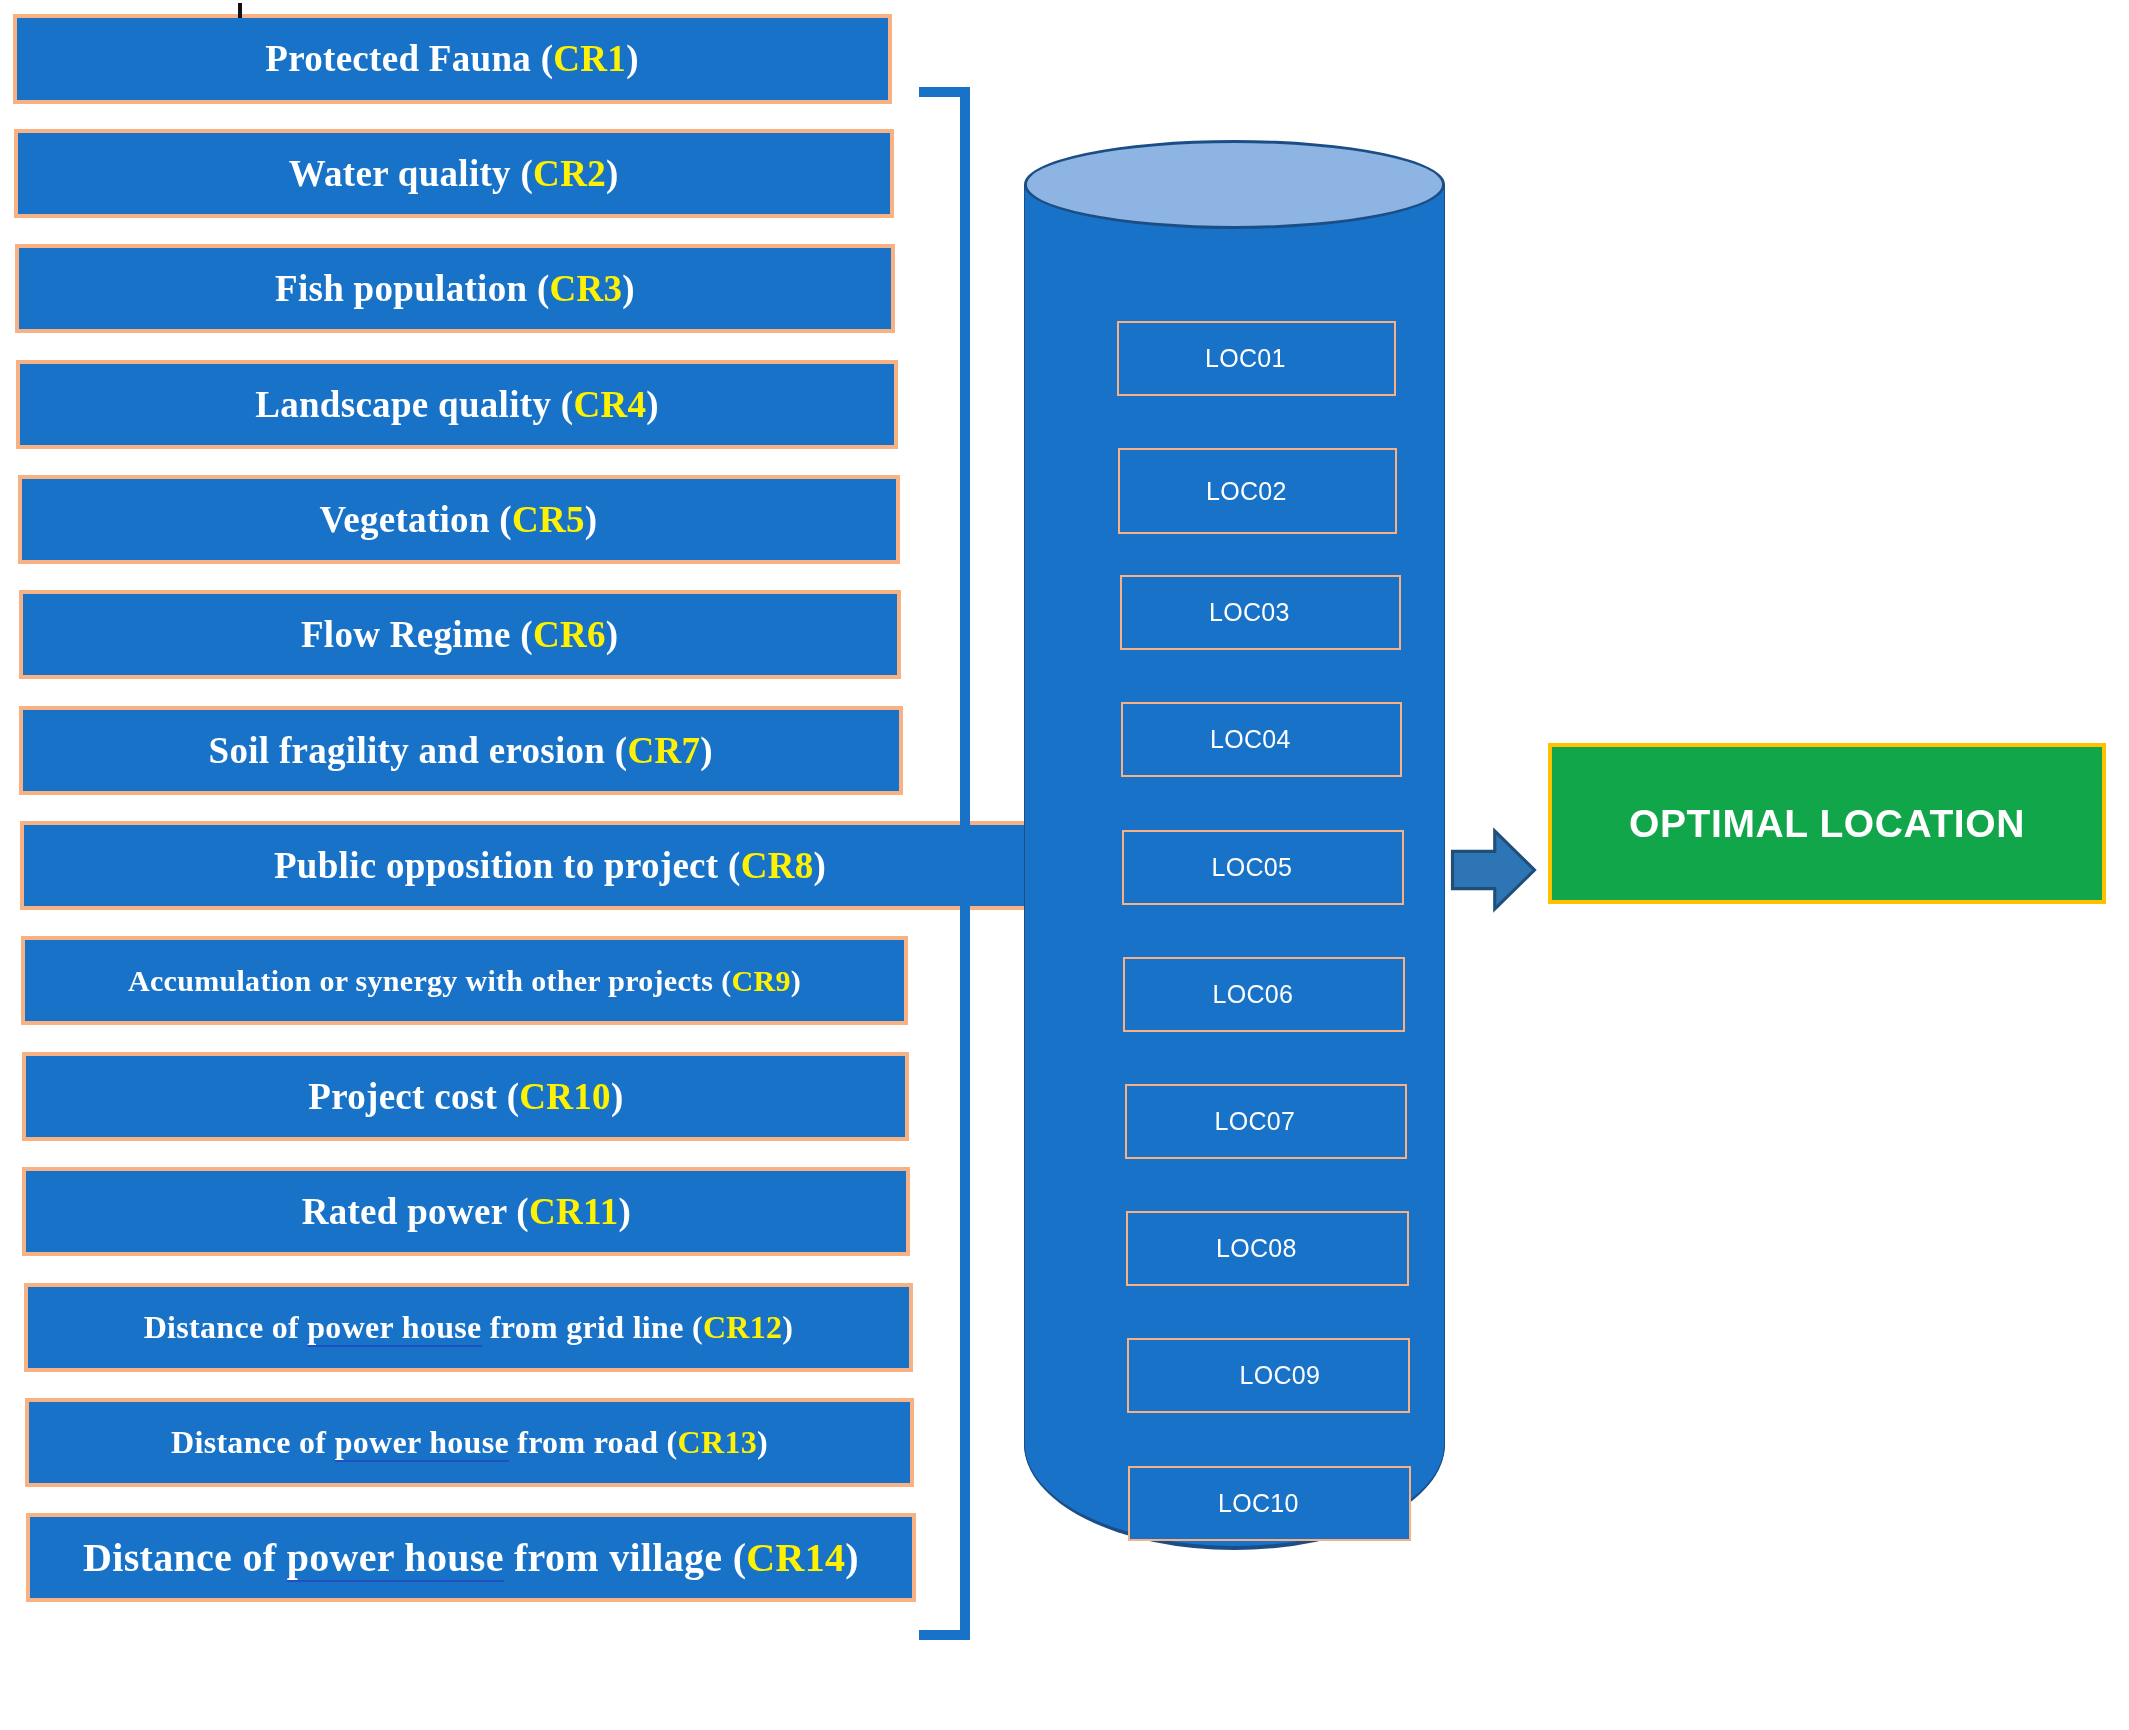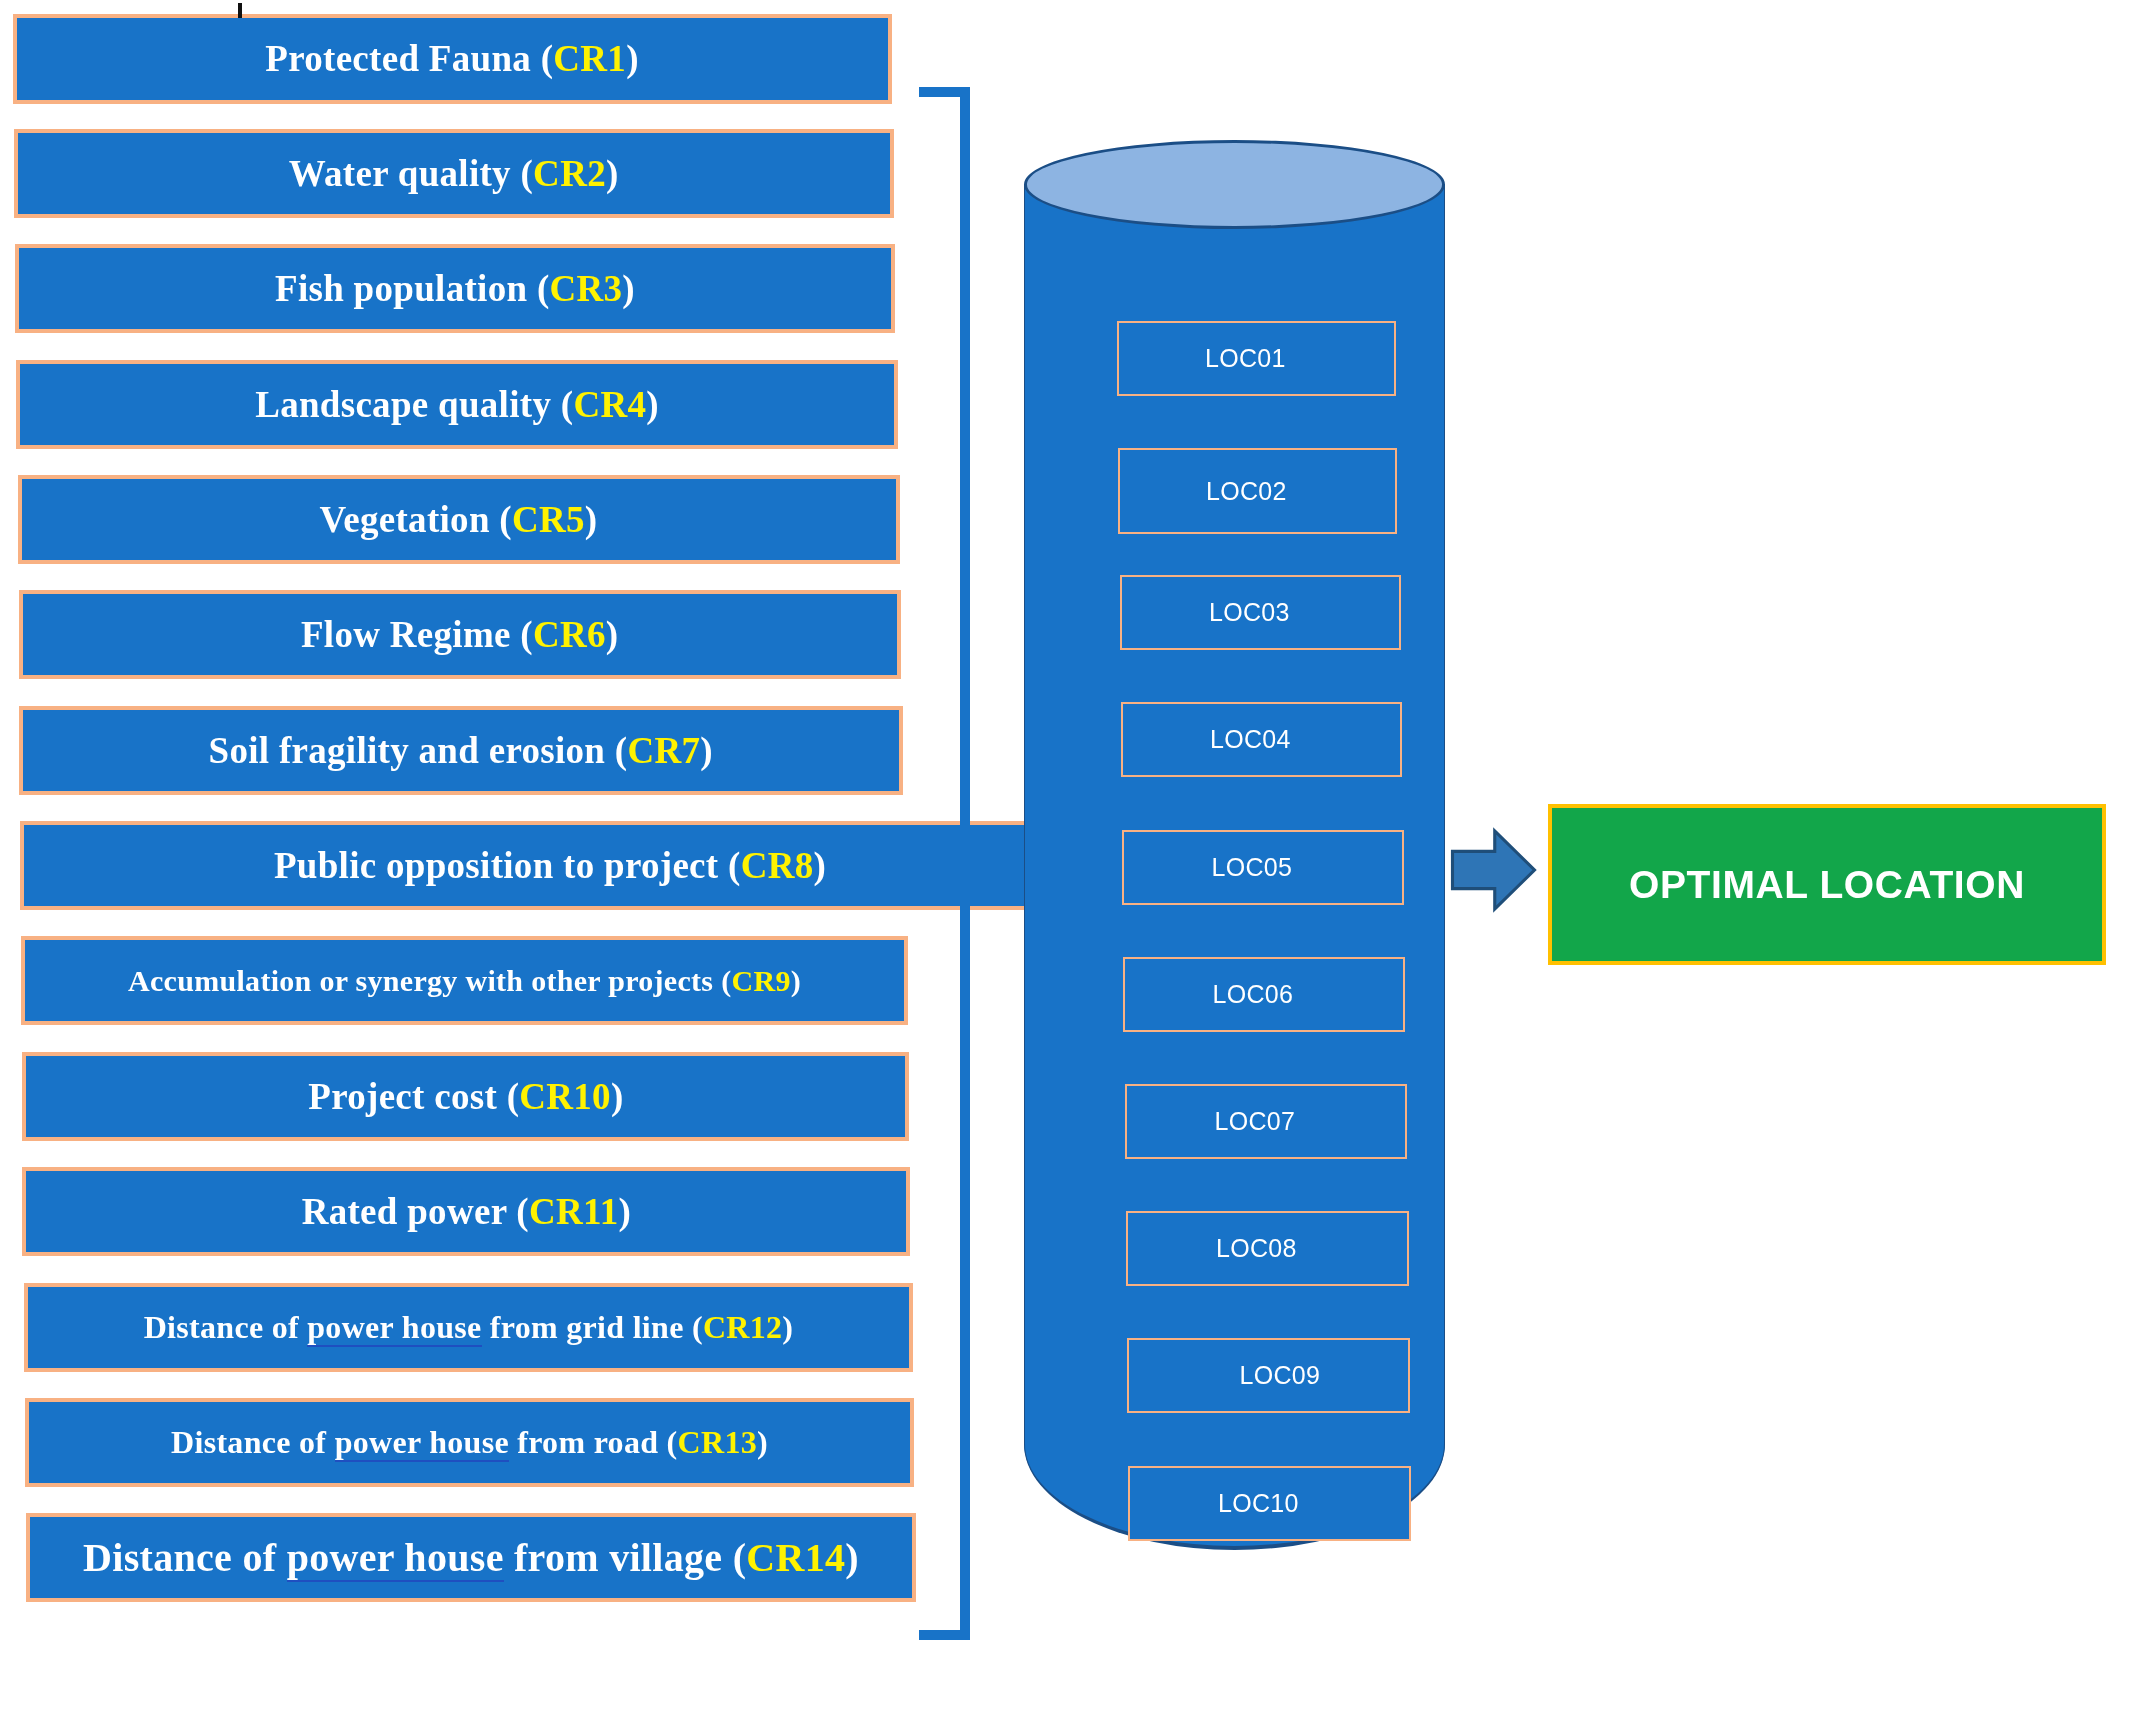--- a/index.html
+++ b/index.html
@@ -93,21 +93,21 @@
   }
   .loc-box .loc-text { display: block; width: 100%; text-align: center; padding-right: 22.4px; }
 
   
   #flow-arrow { position: absolute; left: 1450px; top: 823px; width: 87px; height: 94px; }
   #flow-arrow svg { display: block; }
 
   
   #optimal-box {
     position: absolute;
-    left: 1548px; top: 804px; width: 558px; height: 161px;
+    left: 1548px; top: 743px; width: 558px; height: 161px;
     box-sizing: border-box;
     background: #12A64A;
     border: 4.4px solid #FFC000;
     display: flex; align-items: center; justify-content: center;
     color: #ffffff;
     font-family: "Liberation Sans", sans-serif;
     font-weight: 700;
     font-size: 39px;
     letter-spacing: 0.6px;
   }

